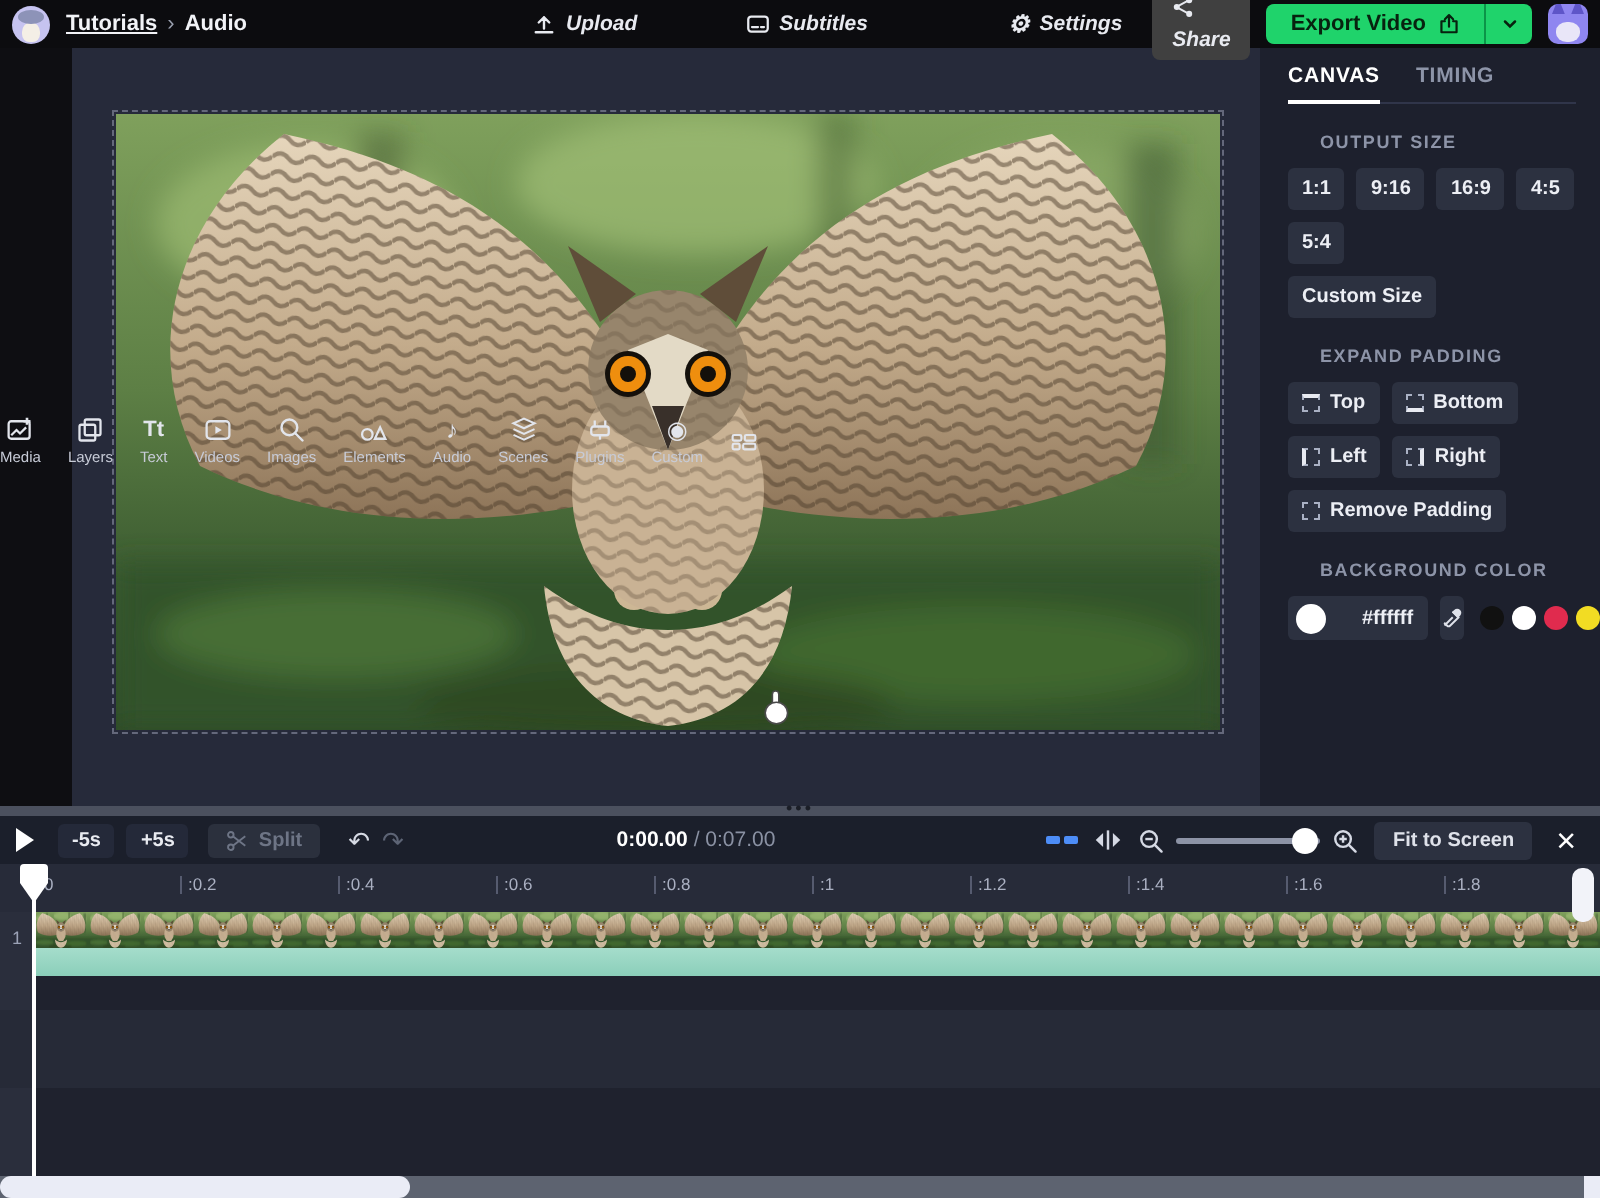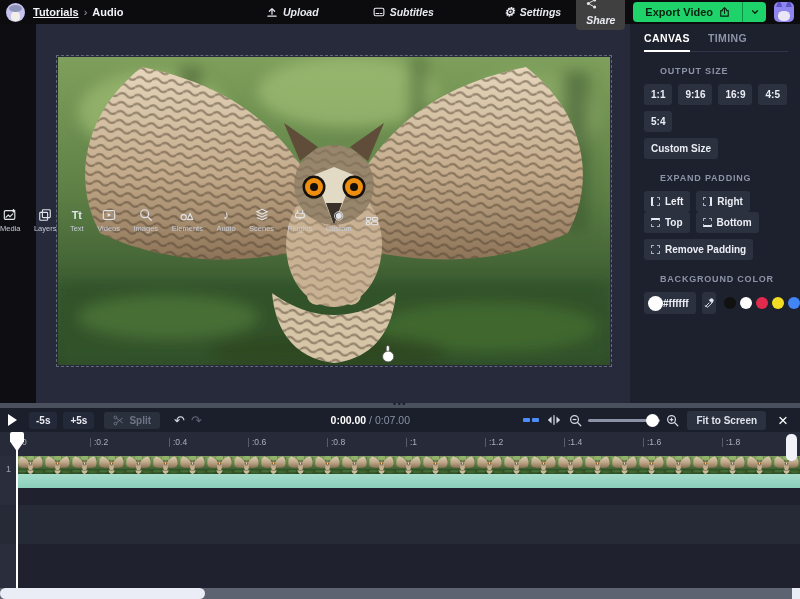--- a/index.html
+++ b/index.html
@@ -58,21 +58,21 @@
   .seclabel { font-size:9px; letter-spacing:.8px; color:#8d94a8; font-weight:bold; margin:14px 16px 8px; }
   .btnrow { display:flex; gap:6px; flex-wrap:wrap; }
   .pbtn { background:#2c3140; color:#eceef4; font-size:10px; font-weight:bold; padding:5px 7px; border-radius:3px;
     cursor:pointer; display:flex; align-items:center; gap:5px; white-space:nowrap; }
   .pbtn + .pbtn {}
   .mt6 { margin-top:6px; }
   .padsq { width:9px; height:9px; border:1px dashed #aab1c4; display:inline-block; }
   .padsq.t { border-top:2px solid #e8eaf1; } .padsq.b { border-bottom:2px solid #e8eaf1; }
   .padsq.l { border-left:2px solid #e8eaf1; } .padsq.r { border-right:2px solid #e8eaf1; }
   .bgrow { display:flex; align-items:center; gap:6px; }
-  .hexpill { background:#2c3140; border-radius:3px; height:22px; display:flex; align-items:center; gap:0;
+  .hexpill { background:#2c3140; border-radius:3px; height:22px; display:flex; align-items:center; gap:18px;
     padding:0 7px 0 4px; cursor:pointer; }
   .hexdot { width:15px; height:15px; border-radius:50%; background:#ffffff; }
   .hexlb { font-size:10px; font-weight:bold; color:#eceef4; }
   .eyebtn { background:#2c3140; border-radius:3px; width:22px; height:22px; display:flex; align-items:center;
     justify-content:center; color:#dfe2ea; cursor:pointer; }
   .swatches { display:flex; align-items:center; gap:4px; margin-left:2px; }
   .swatch { width:12px; height:12px; border-radius:50%; cursor:pointer; }
 
   
   .divider { position:absolute; left:0; top:403px; width:800px; height:5px; background:#4b505e; z-index:40;
@@ -82,21 +82,21 @@
   
   .playbar { position:absolute; left:0; top:408px; width:800px; height:24px; background:#1b1f2b; z-index:30;
     display:flex; align-items:center; padding:0 8px; gap:6px; color:#dfe2ea; }
   .play { width:0; height:0; border-left:9px solid #fff; border-top:6px solid transparent; border-bottom:6px solid transparent;
     cursor:pointer; margin-right:6px; }
   .skipbtn { background:#242939; border-radius:3px; font-size:10px; font-weight:bold; color:#e8eaf0; padding:3px 7px; cursor:pointer; }
   .splitbtn { background:#2b303d; border-radius:3px; font-size:10px; font-weight:bold; color:#6e7586; padding:3px 9px;
     display:flex; align-items:center; gap:5px; cursor:default; margin-left:4px; }
   .undo { font-size:13px; color:#d6dae4; cursor:pointer; margin-left:8px; }
   .redo { font-size:13px; color:#5d6475; cursor:pointer; }
-  .timedisp { position:absolute; left:286px; width:124px; text-align:right; font-size:10.5px; white-space:nowrap; }
+  .timedisp { position:absolute; left:286px; width:124px; text-align:center; font-size:10.5px; white-space:nowrap; }
   .timedisp .cur { color:#fff; font-weight:bold; }
   .timedisp .tot { color:#8a91a3; }
   .pb-right { margin-left:auto; display:flex; align-items:center; gap:8px; }
   .snapic { display:flex; gap:2px; cursor:pointer; }
   .snapic i { display:block; width:7px; height:4px; border-radius:1px; background:#4d8df7; }
   .zoomslider { display:flex; align-items:center; gap:6px; }
   .ztrack { position:relative; width:72px; height:3px; border-radius:2px; background:#8d93a6; cursor:pointer; }
   .zknob { position:absolute; top:-5px; left:58px; width:13px; height:13px; border-radius:50%; background:#fff; cursor:grab; }
   .fitbtn { background:#2c3140; border-radius:3px; font-size:10px; font-weight:bold; color:#dfe2ea; padding:4px 9px; cursor:pointer; }
   .closex { font-size:17px; color:#fff; cursor:pointer; padding:0 4px; line-height:1; }
@@ -360,38 +360,38 @@
       <div class="pbtn">9:16</div>
       <div class="pbtn">16:9</div>
       <div class="pbtn">4:5</div>
       <div class="pbtn">5:4</div>
     </div>
     <div class="btnrow mt6">
       <div class="pbtn">Custom Size</div>
     </div>
 
     <div class="seclabel">EXPAND PADDING</div>
+    <div class="btnrow">
+      <div class="pbtn">
+          <span class="padsq t"></span>
+          <span>Top</span>
+        </div>
+      <div class="pbtn">
+          <span class="padsq b"></span>
+          <span>Bottom</span>
+        </div>
+    </div>
     <div class="btnrow mt6">
       <div class="pbtn">
           <span class="padsq l"></span>
           <span>Left</span>
         </div>
       <div class="pbtn">
           <span class="padsq r"></span>
           <span>Right</span>
-        </div>
-    </div>
-    <div class="btnrow">
-      <div class="pbtn">
-          <span class="padsq t"></span>
-          <span>Top</span>
-        </div>
-      <div class="pbtn">
-          <span class="padsq b"></span>
-          <span>Bottom</span>
         </div>
     </div>
     <div class="btnrow mt6">
       <div class="pbtn">
           <span class="padsq"></span>
           <span>Remove Padding</span>
         </div>
     </div>
 
     <div class="seclabel">BACKGROUND COLOR</div>

